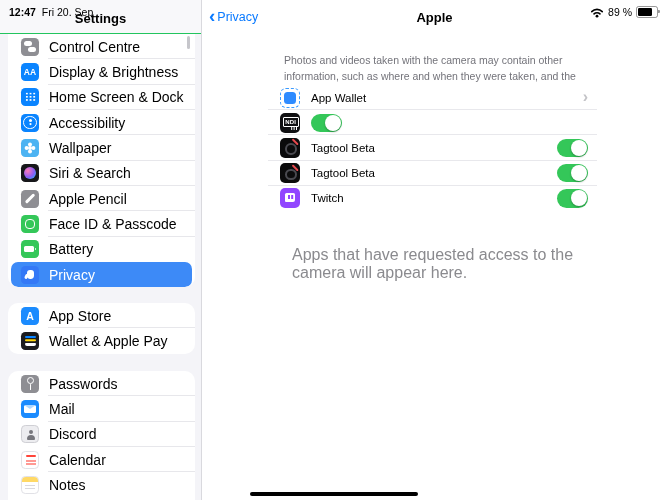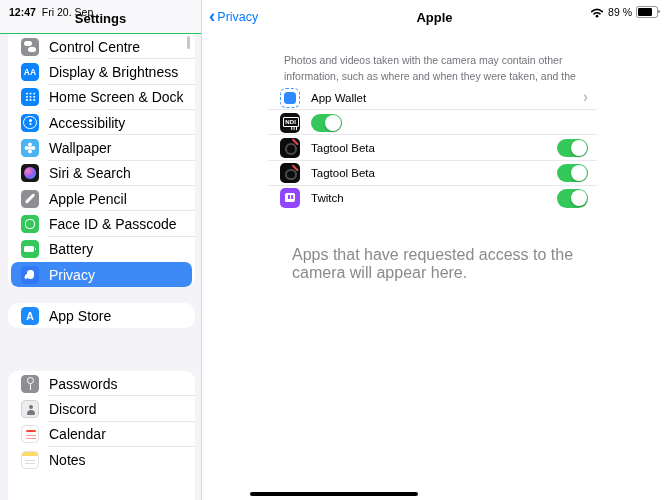--- a/index.html
+++ b/index.html
@@ -197,26 +197,34 @@
         <span class="ic ic-privacy"></span>
         <span class="slabel">Privacy</span>
       </div>
     </div>
 
     <div class="scard sg2">
       <div class="srow">
         <span class="ic ic-appstore"></span>
         <span class="slabel">App Store</span>
       </div>
+      <div class="srow">
+        <span class="ic ic-wallet"></span>
+        <span class="slabel">Wallet &amp; Apple Pay</span>
+      </div>
     </div>
 
     <div class="scard sg3">
       <div class="srow">
         <span class="ic ic-pass"></span>
         <span class="slabel">Passwords</span>
+      </div>
+      <div class="srow">
+        <span class="ic ic-mail"></span>
+        <span class="slabel">Mail</span>
       </div>
       <div class="srow">
         <span class="ic ic-contacts"></span>
         <span class="slabel">Discord</span>
       </div>
       <div class="srow">
         <span class="ic ic-cal"></span>
         <span class="slabel">Calendar</span>
       </div>
       <div class="srow">

